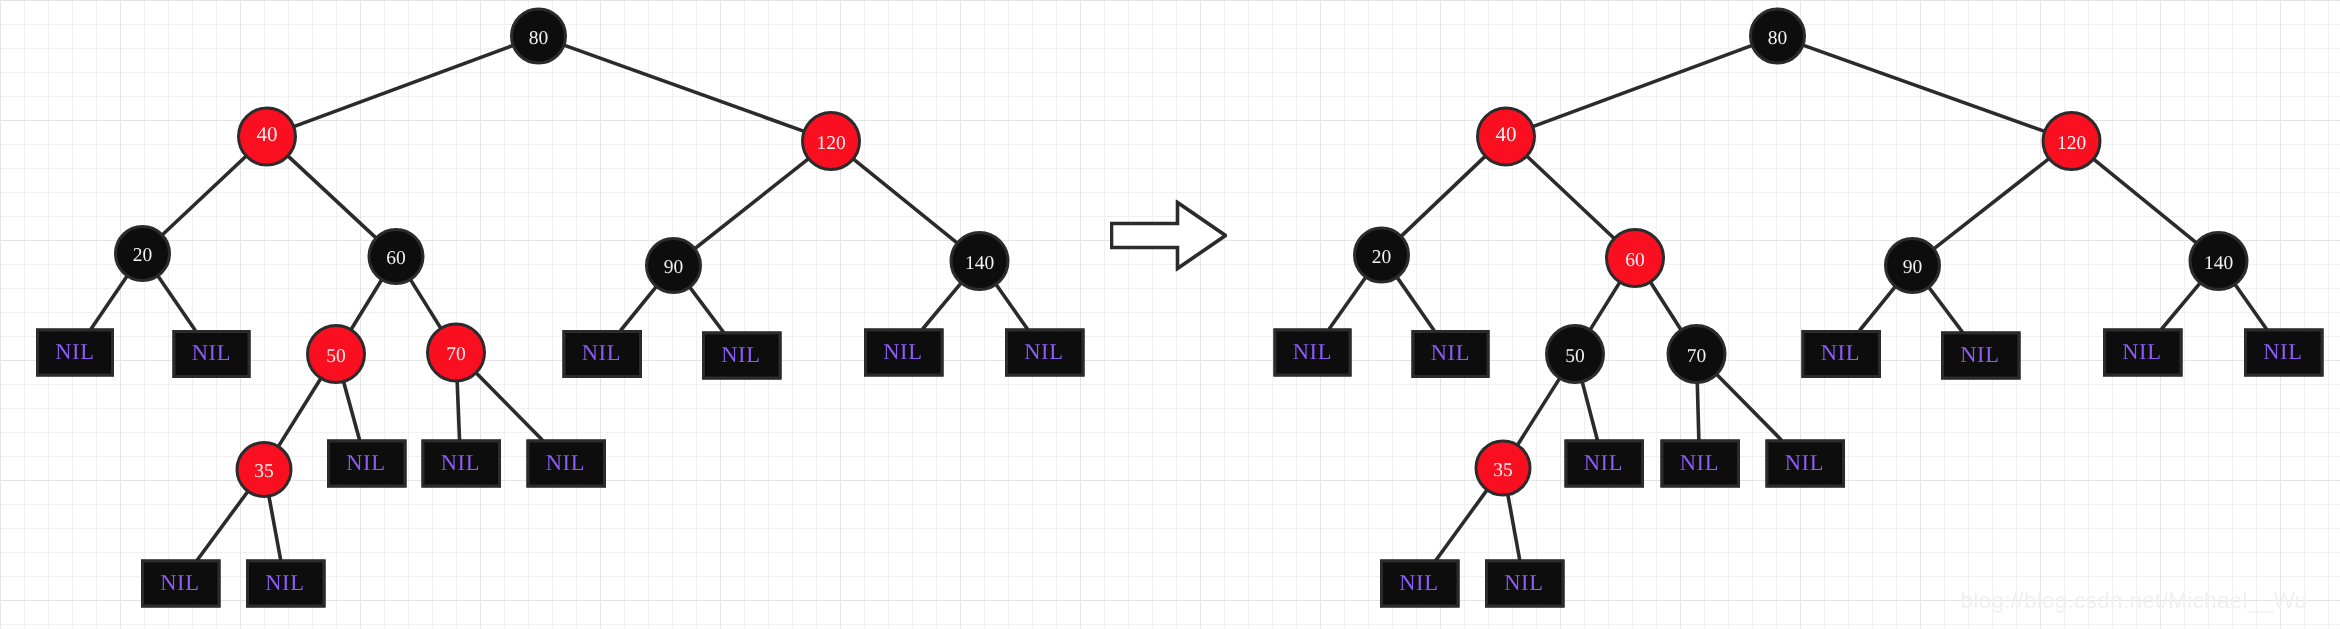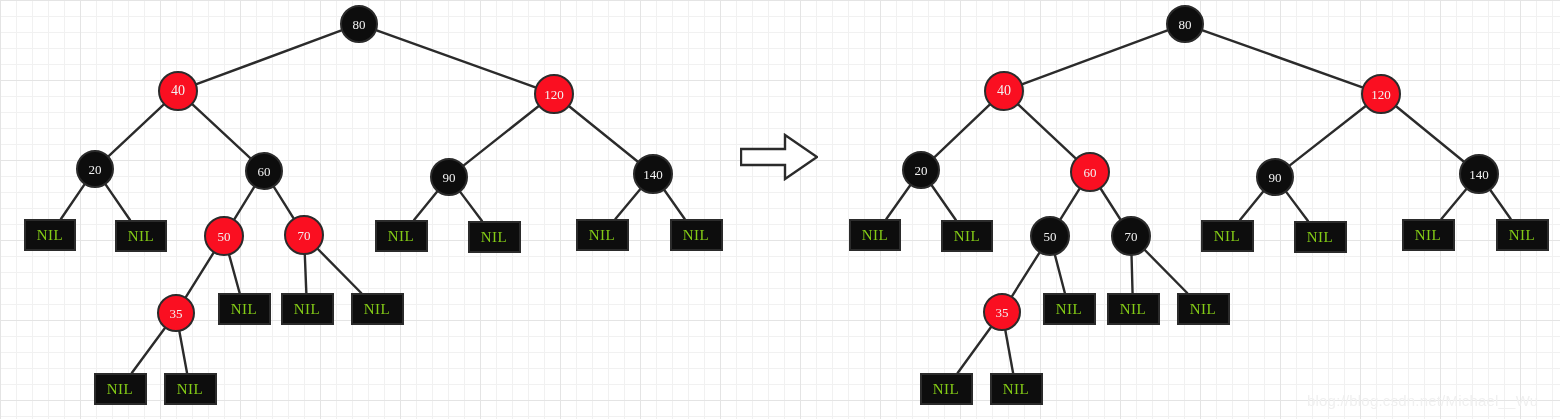--- a/index.html
+++ b/index.html
@@ -47,21 +47,21 @@
   .node.black { background: #0d0d0d; }
   .node.red   { background: #fa0f21; font-family: Liberation Serif, serif; }
   .nil {
     position: absolute;
     background: #0d0d0d;
     border: 2px solid #2b2b2b;
     box-sizing: border-box;
     display: flex;
     align-items: center;
     justify-content: center;
-    color: #84cc16;
+    color: #8b5cf6;
     letter-spacing: 0.5px;
     z-index: 3;
   }
   .arrow-wrap {
     position: absolute;
     z-index: 4;
   }
   .watermark {
     position: absolute;
     color: #f0f0f0;

